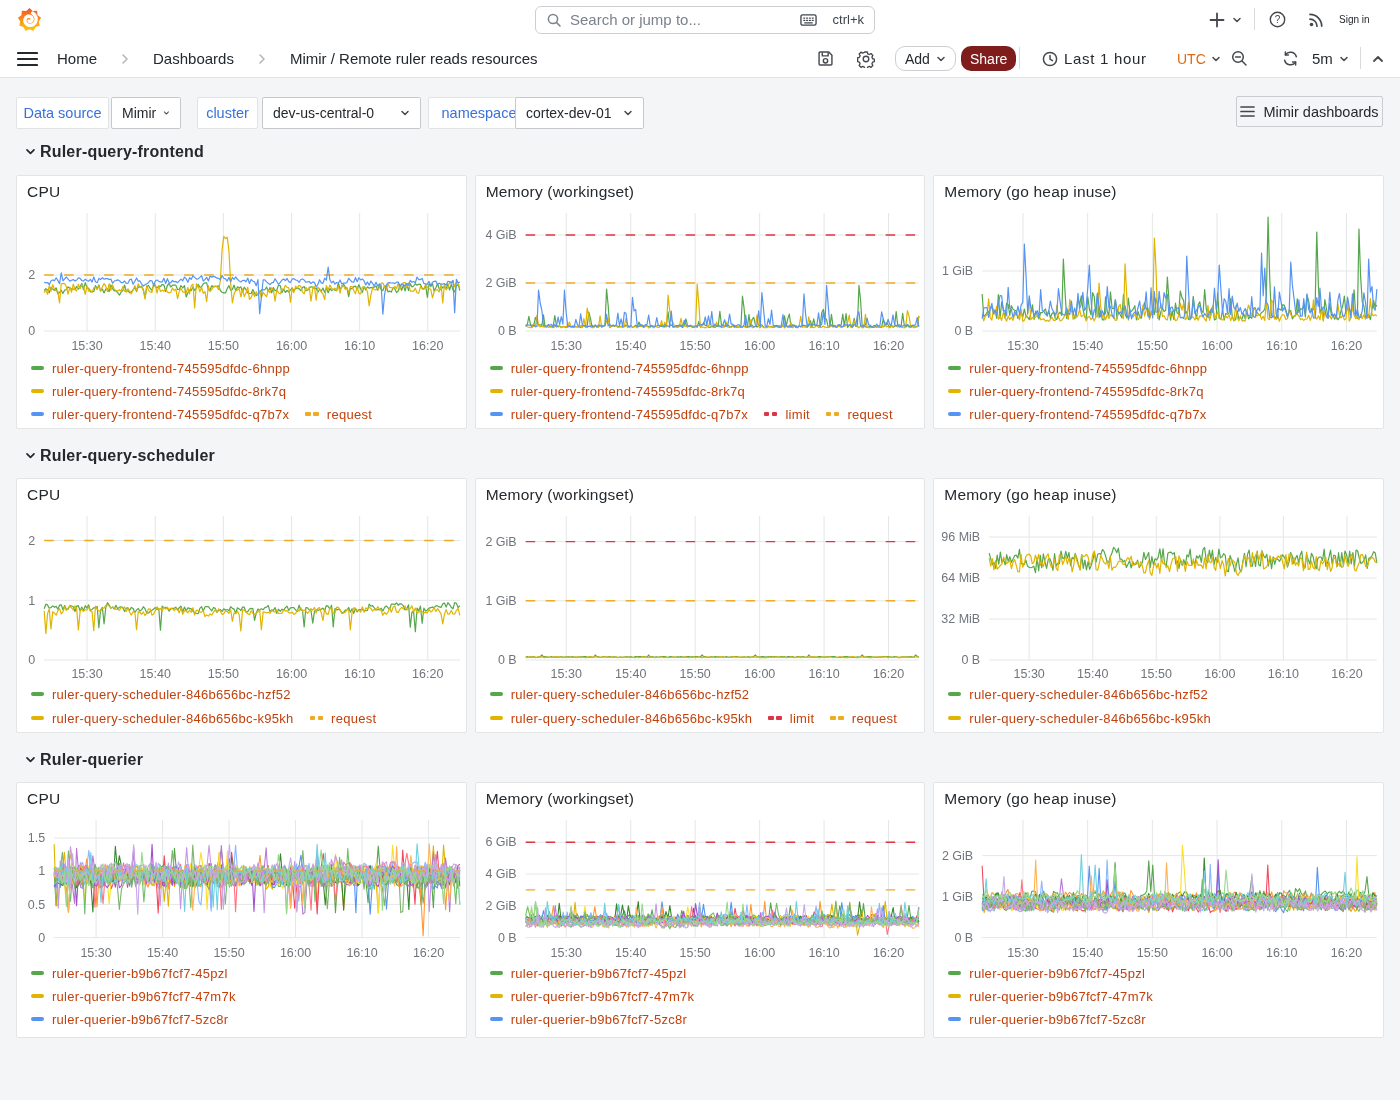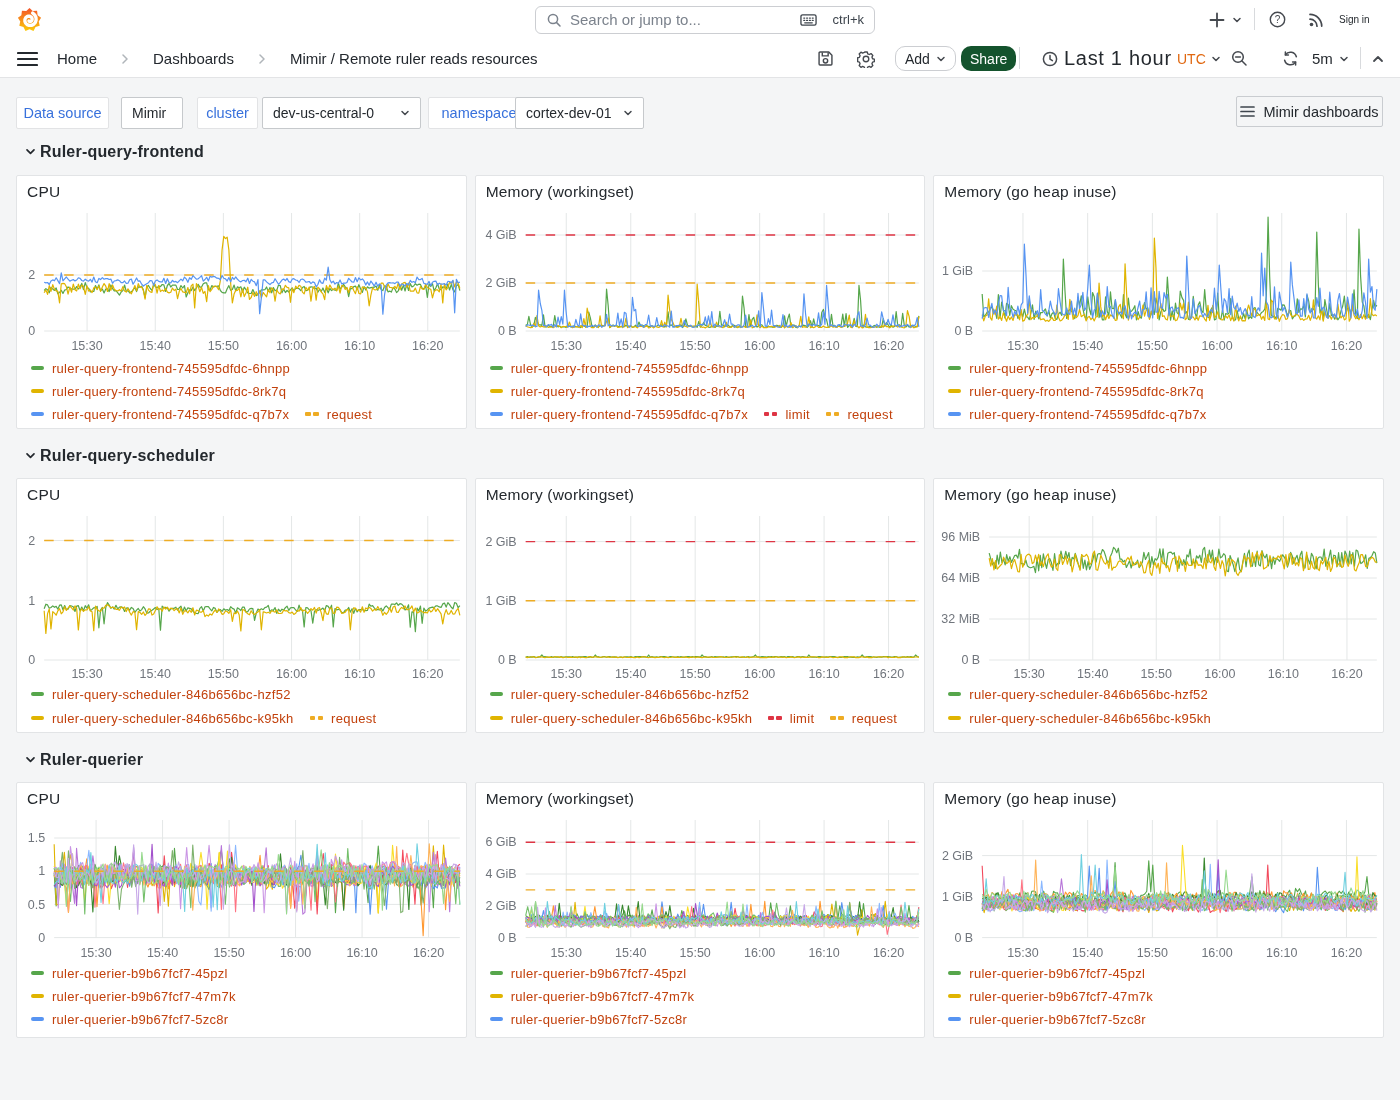--- a/index.html
+++ b/index.html
@@ -7,21 +7,21 @@
 .abs { position:absolute; }
 .vctr { display:flex; align-items:center; }
 .searchbox { position:absolute; left:535px; top:5.5px; width:340px; height:28px; border:1px solid #ccced2; border-radius:6px; background:#fff; display:flex; align-items:center; padding:0 10px; gap:8px; }
 .searchtxt { color:#7b828c; font-size:15px; flex:1; }
 .kbdhint { display:flex; align-items:center; gap:16px; color:#3e454d; font-size:13px; }
 .toptxt { font-size:10px; color:#24292e; }
 .divider { width:1px; height:22px; background:#d8dadd; }
 .crumb { font-size:15px; color:#23282e; }
 .btn { display:flex; align-items:center; justify-content:center; height:25px; border-radius:10px; font-size:14px; }
 .btn-add { border:1px solid #ccced2; color:#24292e; gap:6px; padding:0 9px; background:#fff; }
-.btn-share { background:#14532d; color:#fff; padding:4px 9px; }
+.btn-share { background:#7f1d1d; color:#fff; padding:4px 9px; }
 .filterlabel { position:absolute; height:32px; top:97px; background:#fff; border:1px solid #e2e3e5; border-radius:2px; display:flex; align-items:center; justify-content:center; color:#3871dc; font-size:14.5px; }
 .filterval { position:absolute; height:32px; top:97px; background:#fff; border:1px solid #c6c9cc; border-radius:2px; display:flex; align-items:center; color:#24292e; font-size:14px; padding:0 10px; gap:7px; white-space:nowrap; justify-content:space-between; }
 .mimirbtn { position:absolute; left:1236px; top:96px; width:147px; height:31px; border:1px solid #c9ccd0; border-radius:2px; display:flex; align-items:center; justify-content:center; gap:8px; color:#24292e; font-size:14.5px; }
 .sech { position:absolute; left:25px; height:17px; display:flex; align-items:center; gap:4px; font-size:16px; font-weight:600; color:#24292e; letter-spacing:0.2px; }
 .secchev { display:flex; }
 .panel { position:absolute; background:#fff; border:1px solid #e2e4e6; border-radius:2px; }
 .ptitle { position:absolute; left:10px; top:7px; font-size:15.5px; font-weight:400; color:#24292e; letter-spacing:0.2px; }
 .chart { position:absolute; left:0; top:0; }
 .lrow { position:absolute; left:14px; height:23px; display:flex; align-items:center; gap:16px; }
 .lg { display:flex; align-items:center; gap:8px; }
@@ -115,21 +115,21 @@
         <path d="M2 3.5l3 3 3-3" fill="none" stroke="#45494f" stroke-width="1.5" stroke-linecap="round" stroke-linejoin="round"></path>
       </svg></div>
   <div class="abs btn btn-share" style="left:961px;top:7px">Share</div>
   <div class="abs divider" style="left:1019px;top:8px"></div>
   <div class="abs vctr" style="left:1042px;top:0;height:39px">
       <svg width="16" height="16" viewBox="0 0 16 16">
         <circle cx="8" cy="8" r="6.6" fill="none" stroke="#45494f" stroke-width="1.5"></circle>
         <path d="M8 4.5V8l2.4 1.6" fill="none" stroke="#45494f" stroke-width="1.5" stroke-linecap="round"></path>
       </svg>
     </div>
-  <div class="abs vctr toptxt" style="left:1064px;top:0;height:39px;font-size:20px;letter-spacing:0.7px">Last 1 hour</div>
+  <div class="abs vctr toptxt" style="left:1064px;top:0;height:39px;font-size:15px;letter-spacing:0.7px">Last 1 hour</div>
   <div class="abs vctr" style="left:1177px;top:0;height:39px;color:#e0670f;font-size:14px;font-weight:500">UTC</div>
   <div class="abs vctr" style="left:1211px;top:0;height:39px">
       <svg width="10" height="10" viewBox="0 0 10 10">
         <path d="M2 3.5l3 3 3-3" fill="none" stroke="#45494f" stroke-width="1.5" stroke-linecap="round" stroke-linejoin="round"></path>
       </svg>
     </div>
   <div class="abs vctr" style="left:1231px;top:0;height:39px">
       <svg width="17" height="17" viewBox="0 0 17 17">
         <circle cx="7" cy="7" r="5.3" fill="none" stroke="#45494f" stroke-width="1.5"></circle>
         <line x1="4.6" y1="7" x2="9.4" y2="7" stroke="#45494f" stroke-width="1.5" stroke-linecap="round"></line>
@@ -152,21 +152,21 @@
     </div>
   <div class="abs divider" style="left:1360px;top:8px"></div>
   <div class="abs vctr" style="left:1371px;top:0;height:39px">
       <svg width="14" height="14" viewBox="0 0 14 14">
         <path d="M3 9l4-4 4 4" fill="none" stroke="#45494f" stroke-width="1.8" stroke-linecap="round" stroke-linejoin="round"></path>
       </svg>
     </div>
 </div>
 
 <div class="filterlabel" style="left:16px;width:93px">Data source</div>
-<div class="filterval" style="left:121px;width:62px">Mimir <svg width="10" height="10" viewBox="0 0 10 10">
+<div class="filterval" style="left:111px;width:70px">Mimir <svg width="10" height="10" viewBox="0 0 10 10">
       <path d="M2 3.5l3 3 3-3" fill="none" stroke="#45494f" stroke-width="1.5" stroke-linecap="round" stroke-linejoin="round"></path>
     </svg></div>
 <div class="filterlabel" style="left:197px;width:61px">cluster</div>
 <div class="filterval" style="left:262px;width:159px">dev-us-central-0 <svg width="10" height="10" viewBox="0 0 10 10">
       <path d="M2 3.5l3 3 3-3" fill="none" stroke="#45494f" stroke-width="1.5" stroke-linecap="round" stroke-linejoin="round"></path>
     </svg></div>
 <div class="filterlabel" style="left:428px;width:102px">namespace</div>
 <div class="filterval" style="left:515px;width:129px">cortex-dev-01 <svg width="10" height="10" viewBox="0 0 10 10">
       <path d="M2 3.5l3 3 3-3" fill="none" stroke="#45494f" stroke-width="1.5" stroke-linecap="round" stroke-linejoin="round"></path>
     </svg></div>

